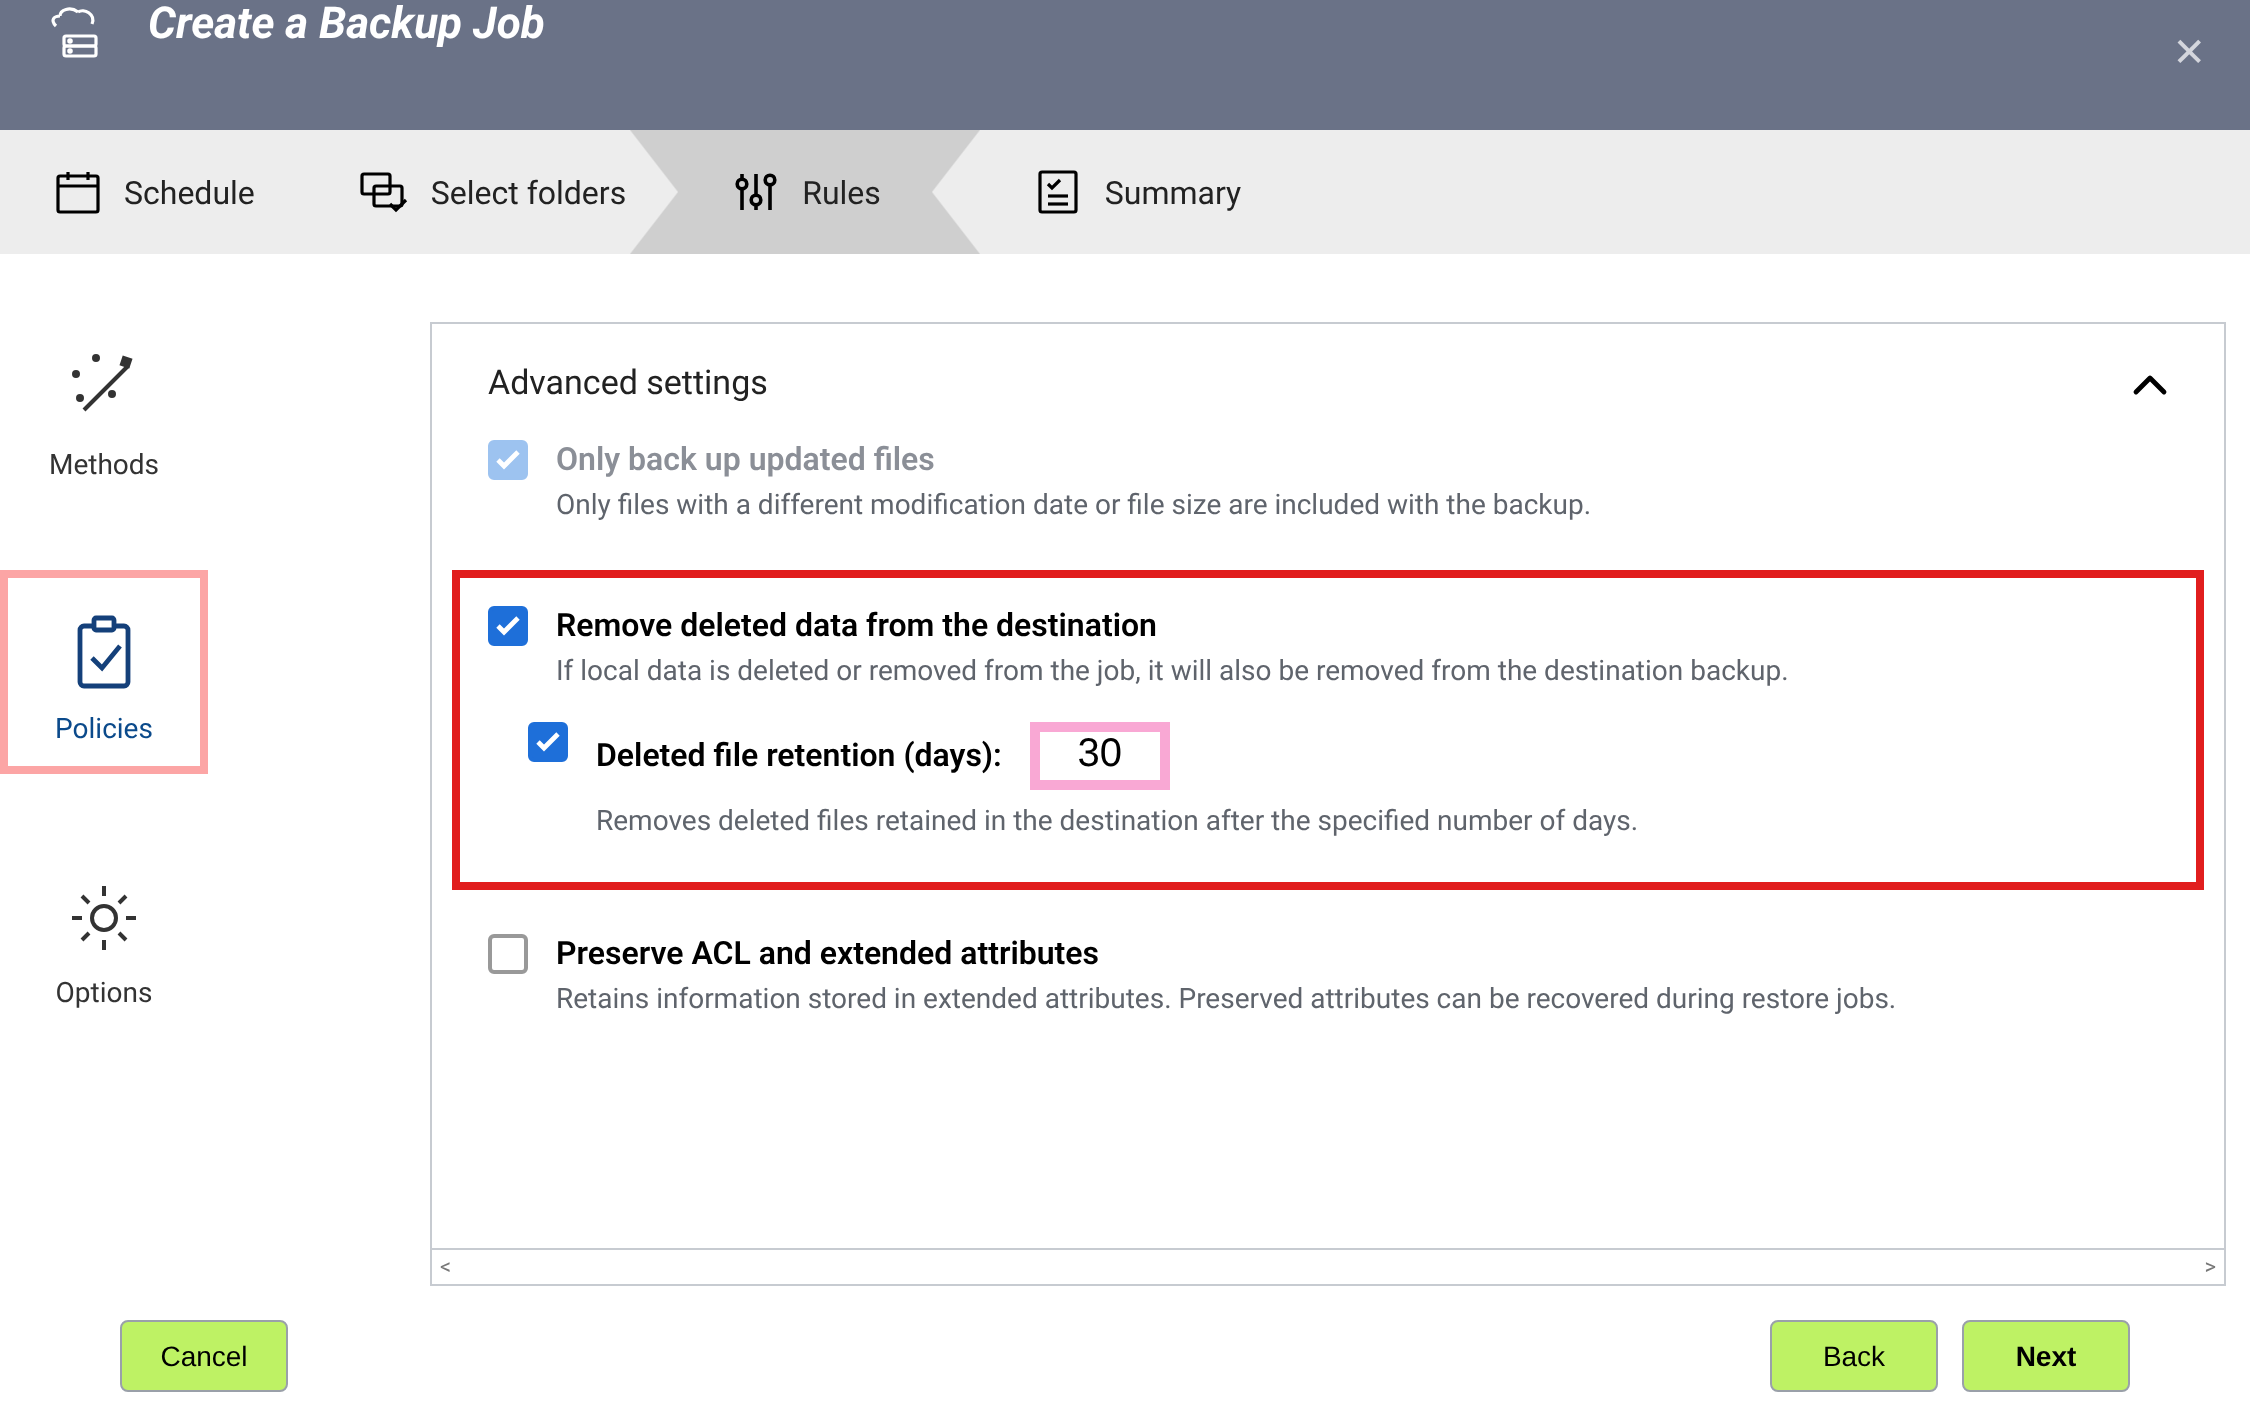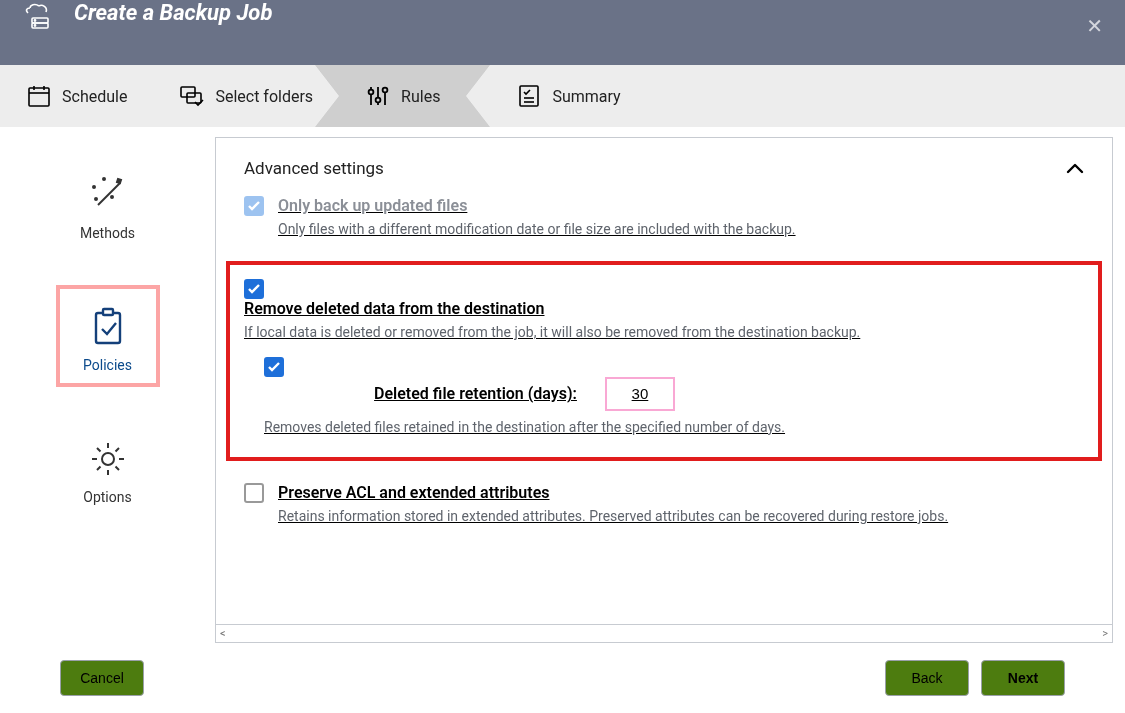--- a/index.html
+++ b/index.html
@@ -66,21 +66,21 @@
 
   .body {
     display: flex;
     height: 516px;
   }
   .sidebar {
     width: 215px;
     padding-top: 30px;
     display: flex;
     flex-direction: column;
-    align-items: center;
+    align-items: flex-start;
   }
   .side-item {
     width: 104px;
     display: flex;
     flex-direction: column;
     align-items: center;
     padding: 16px 0 10px;
     cursor: pointer;
     margin-bottom: 34px;
   }
@@ -91,75 +91,76 @@
   .side-icon { width: 44px; height: 44px; display:flex; align-items:center; justify-content:center; margin-bottom: 8px;}
   .side-label { font-size: 14px; color:#333; }
   .side-item.selected .side-label { color:#0b4a8b; }
 
   .content-wrap {
     flex:1;
     padding: 10px 12px 0 0;
     display:flex;
     flex-direction:column;
     position:relative;
+    margin-top:24px;
   }
   .content {
     border:1px solid #c7cbd1;
     flex:1;
     overflow-y: auto;
     padding: 20px 28px;
     font-size: 15px;
     position: relative;
   }
   .content::-webkit-scrollbar { width:14px; }
   .content::-webkit-scrollbar-track { background:#f1f1f1; }
   .content::-webkit-scrollbar-thumb { background:#bcbfc4; border-radius:2px; }
   .hscroll { height:18px; border:1px solid #c7cbd1; border-top:none; display:flex; justify-content:space-between; padding:0 4px; align-items:center; color:#777; font-size:11px;}
   .hscroll span{cursor:pointer;}
 
   .section-title { font-size: 17px; color:#222; margin-bottom: 18px; display:flex; justify-content:space-between; align-items:center;}
   .chev { font-weight:bold; font-size:16px;}
 
-  .setting { display:flex; align-items:flex-start; margin-bottom: 22px; text-decoration: underline; }
+  .setting { display:flex; align-items:flex-start; margin-bottom: 22px; }
   .setting .cb { flex-shrink:0; width:20px; height:20px; margin-right:14px; border:2px solid #999; border-radius:3px; display:flex; align-items:center; justify-content:center; cursor:pointer;}
   .cb.checked { background:#1e6fd9; border-color:#1e6fd9; color:#fff; }
   .cb.checked.disabled { background:#9dc3f0; border-color:#9dc3f0; }
   .cb svg { width:14px; height:14px; }
   .setting-body { flex:1; }
   .setting-title { font-weight:600; font-size:16px; color:#000; margin-bottom:4px; }
   .setting-title.disabled { color:#8b8f97; }
   .setting-desc { font-size:14px; color:#5f646c; line-height:1.45; }
 
   .highlight-box {
     border: 4px solid #e11d1d;
     padding: 14px 14px 6px 14px;
     margin: 0 -18px 22px -18px;
   }
-  .highlight-box .setting { margin-bottom:14px;flex-direction:column; }
+  .highlight-box .setting { margin-bottom:14px; }
   .subsetting { margin-left: 20px; }
-  .retention-row { display:flex; align-items:center; gap:28px; margin-bottom:6px;justify-content:center;}
+  .retention-row { display:flex; align-items:center; gap:14px; margin-bottom:6px;}
   .retention-row label{ font-weight:600; font-size:16px; color:#000;}
   .retention-input {
-    width:70px; height:34px; border:2px solid #f9a8d4; text-align:center; font-size:15px;
+    width:70px; height:34px; border:5px solid #f9a8d4; text-align:center; font-size:20px;
   }
   .info-badge {
     display:inline-flex; width:17px; height:17px; border-radius:50%;
     background:#2aa7e1; color:#fff; align-items:center; justify-content:center; font-size:12px; font-weight:bold; margin-left:6px;
   }
 
   .footer {
     height: 70px;
     display:flex;
     align-items:center;
     padding: 0 60px;
   }
   .btn {
     min-width:84px; height:36px;
     border:1px solid #9aa0a9; border-radius:4px;
-    background:#4d7c0f;
+    background:#bef264;
     font-size:14px; cursor:pointer;
     padding:0 18px;
   }
   .footer .spacer{flex:1;}
   .footer .btn + .btn { margin-left:12px;font-weight:bold; }
 </style>
 </head>
 <body>
 
 <div class="header">

